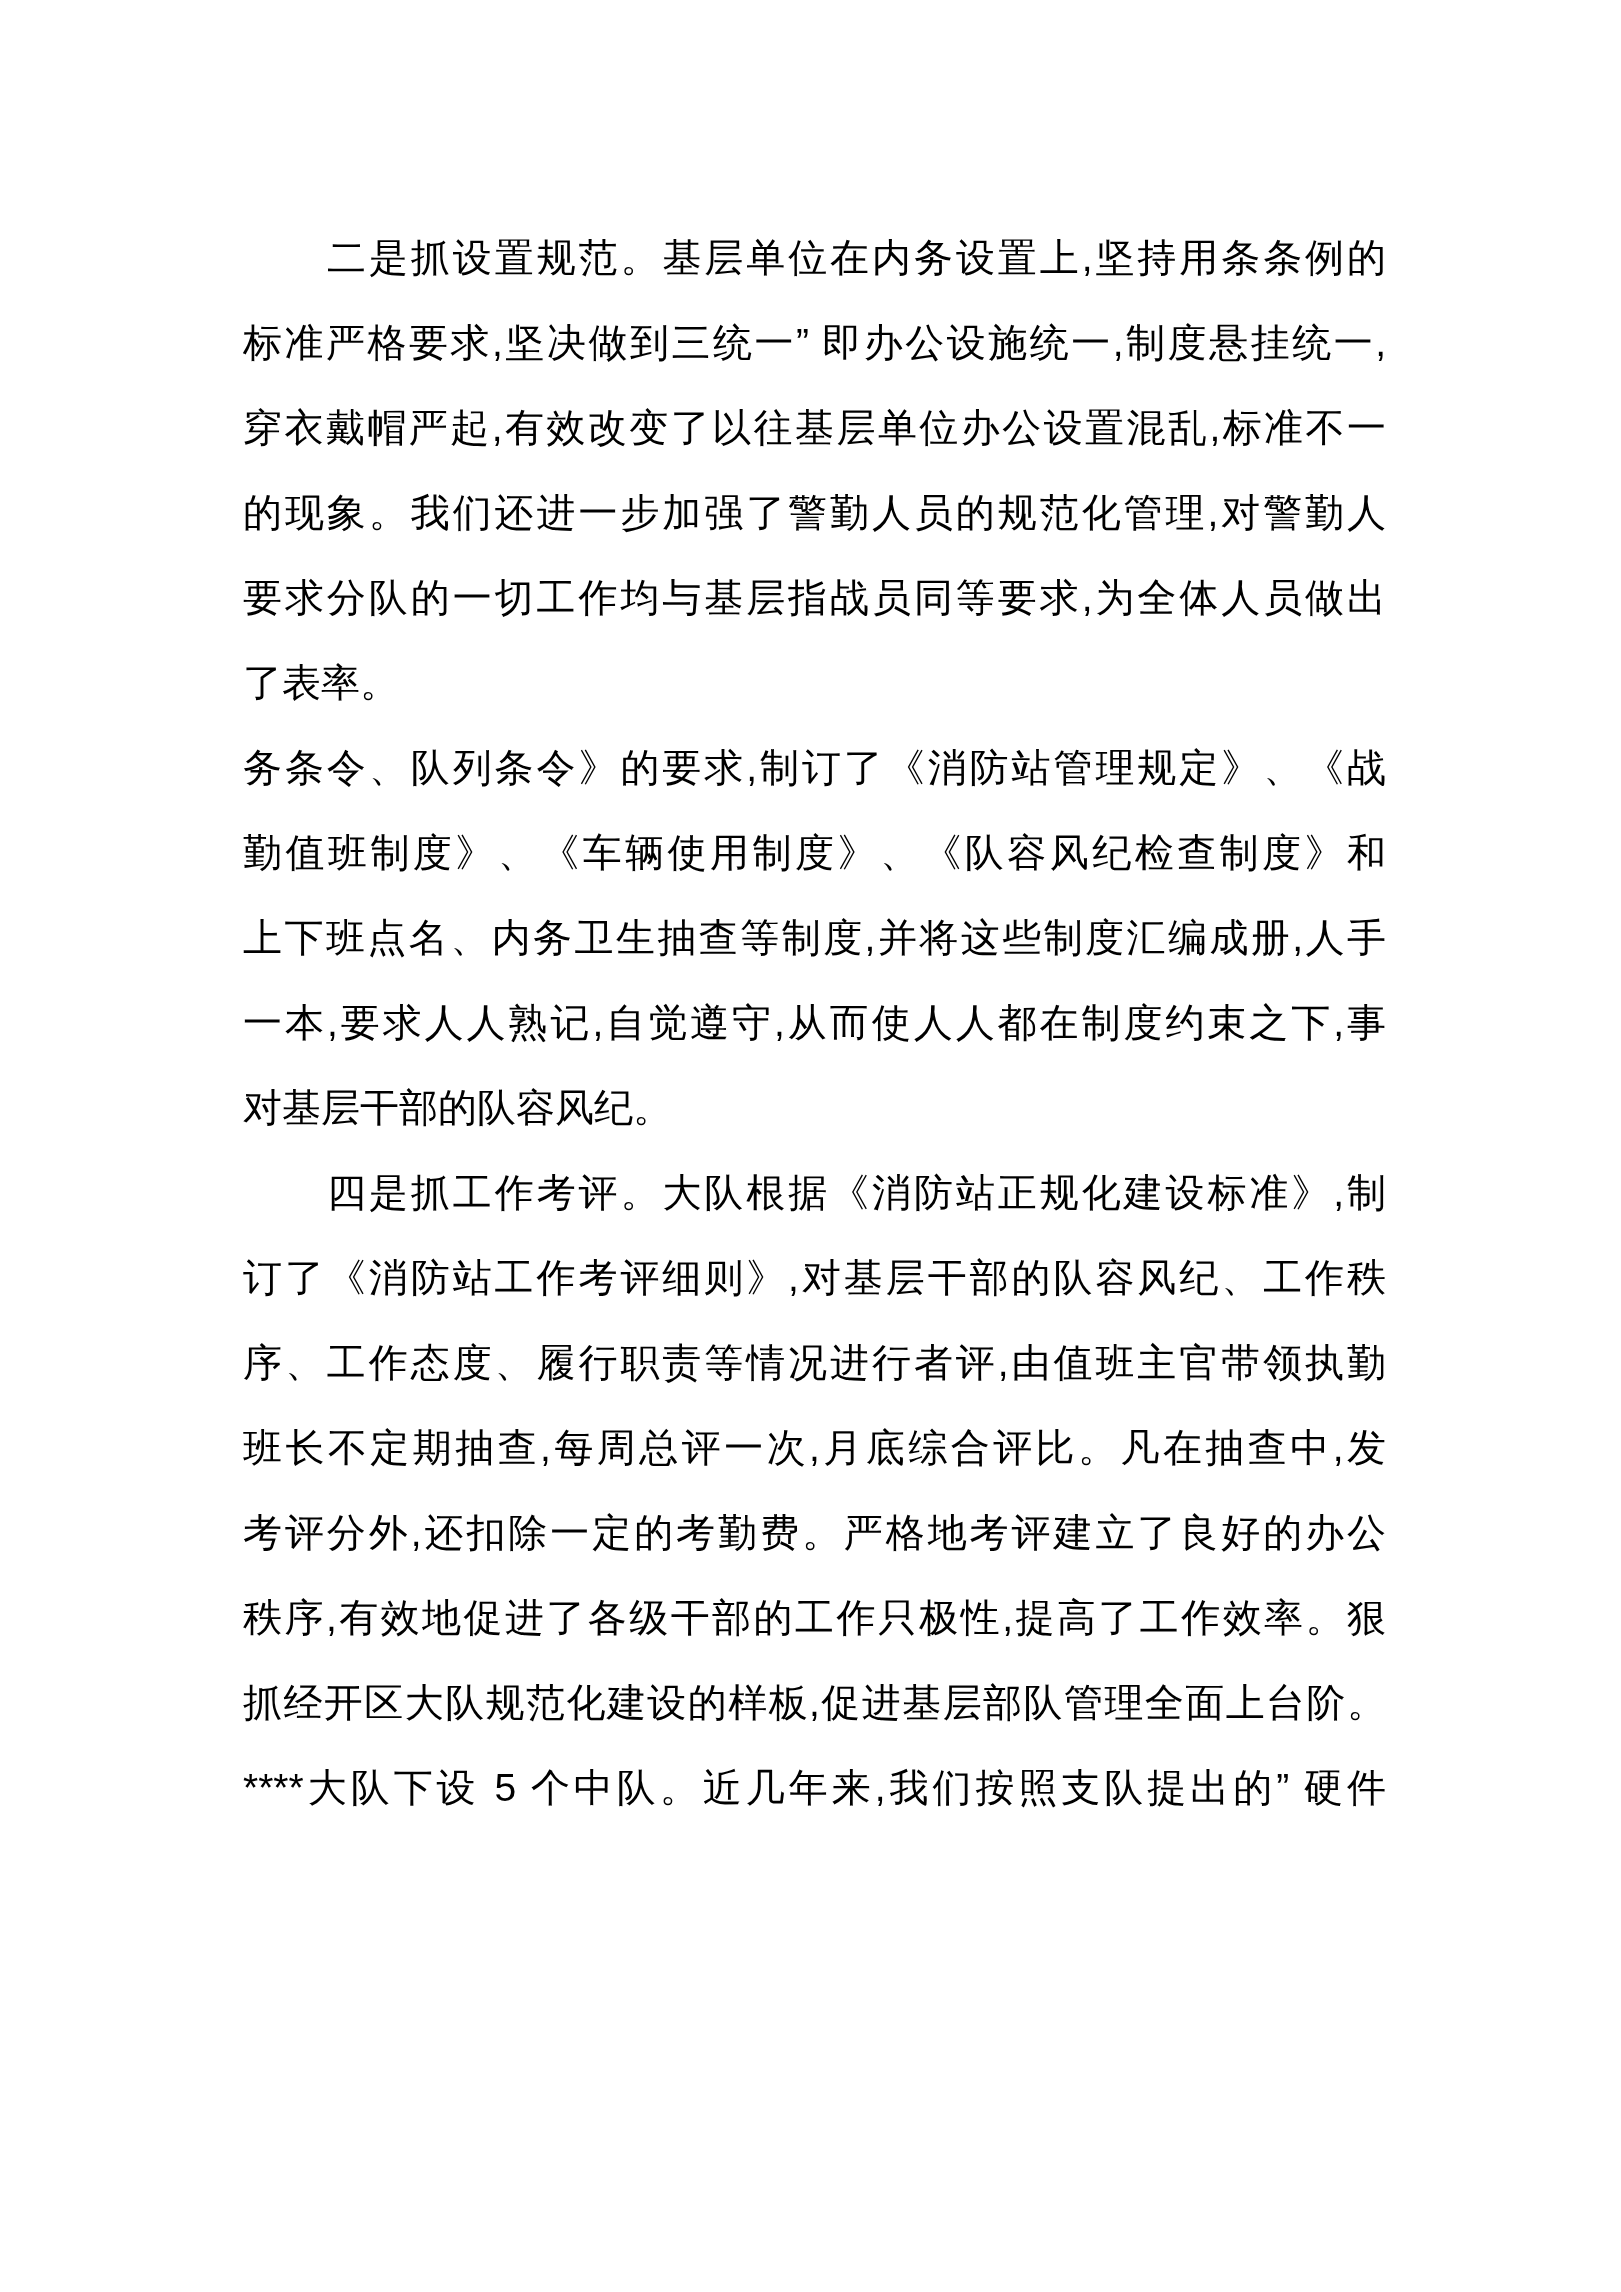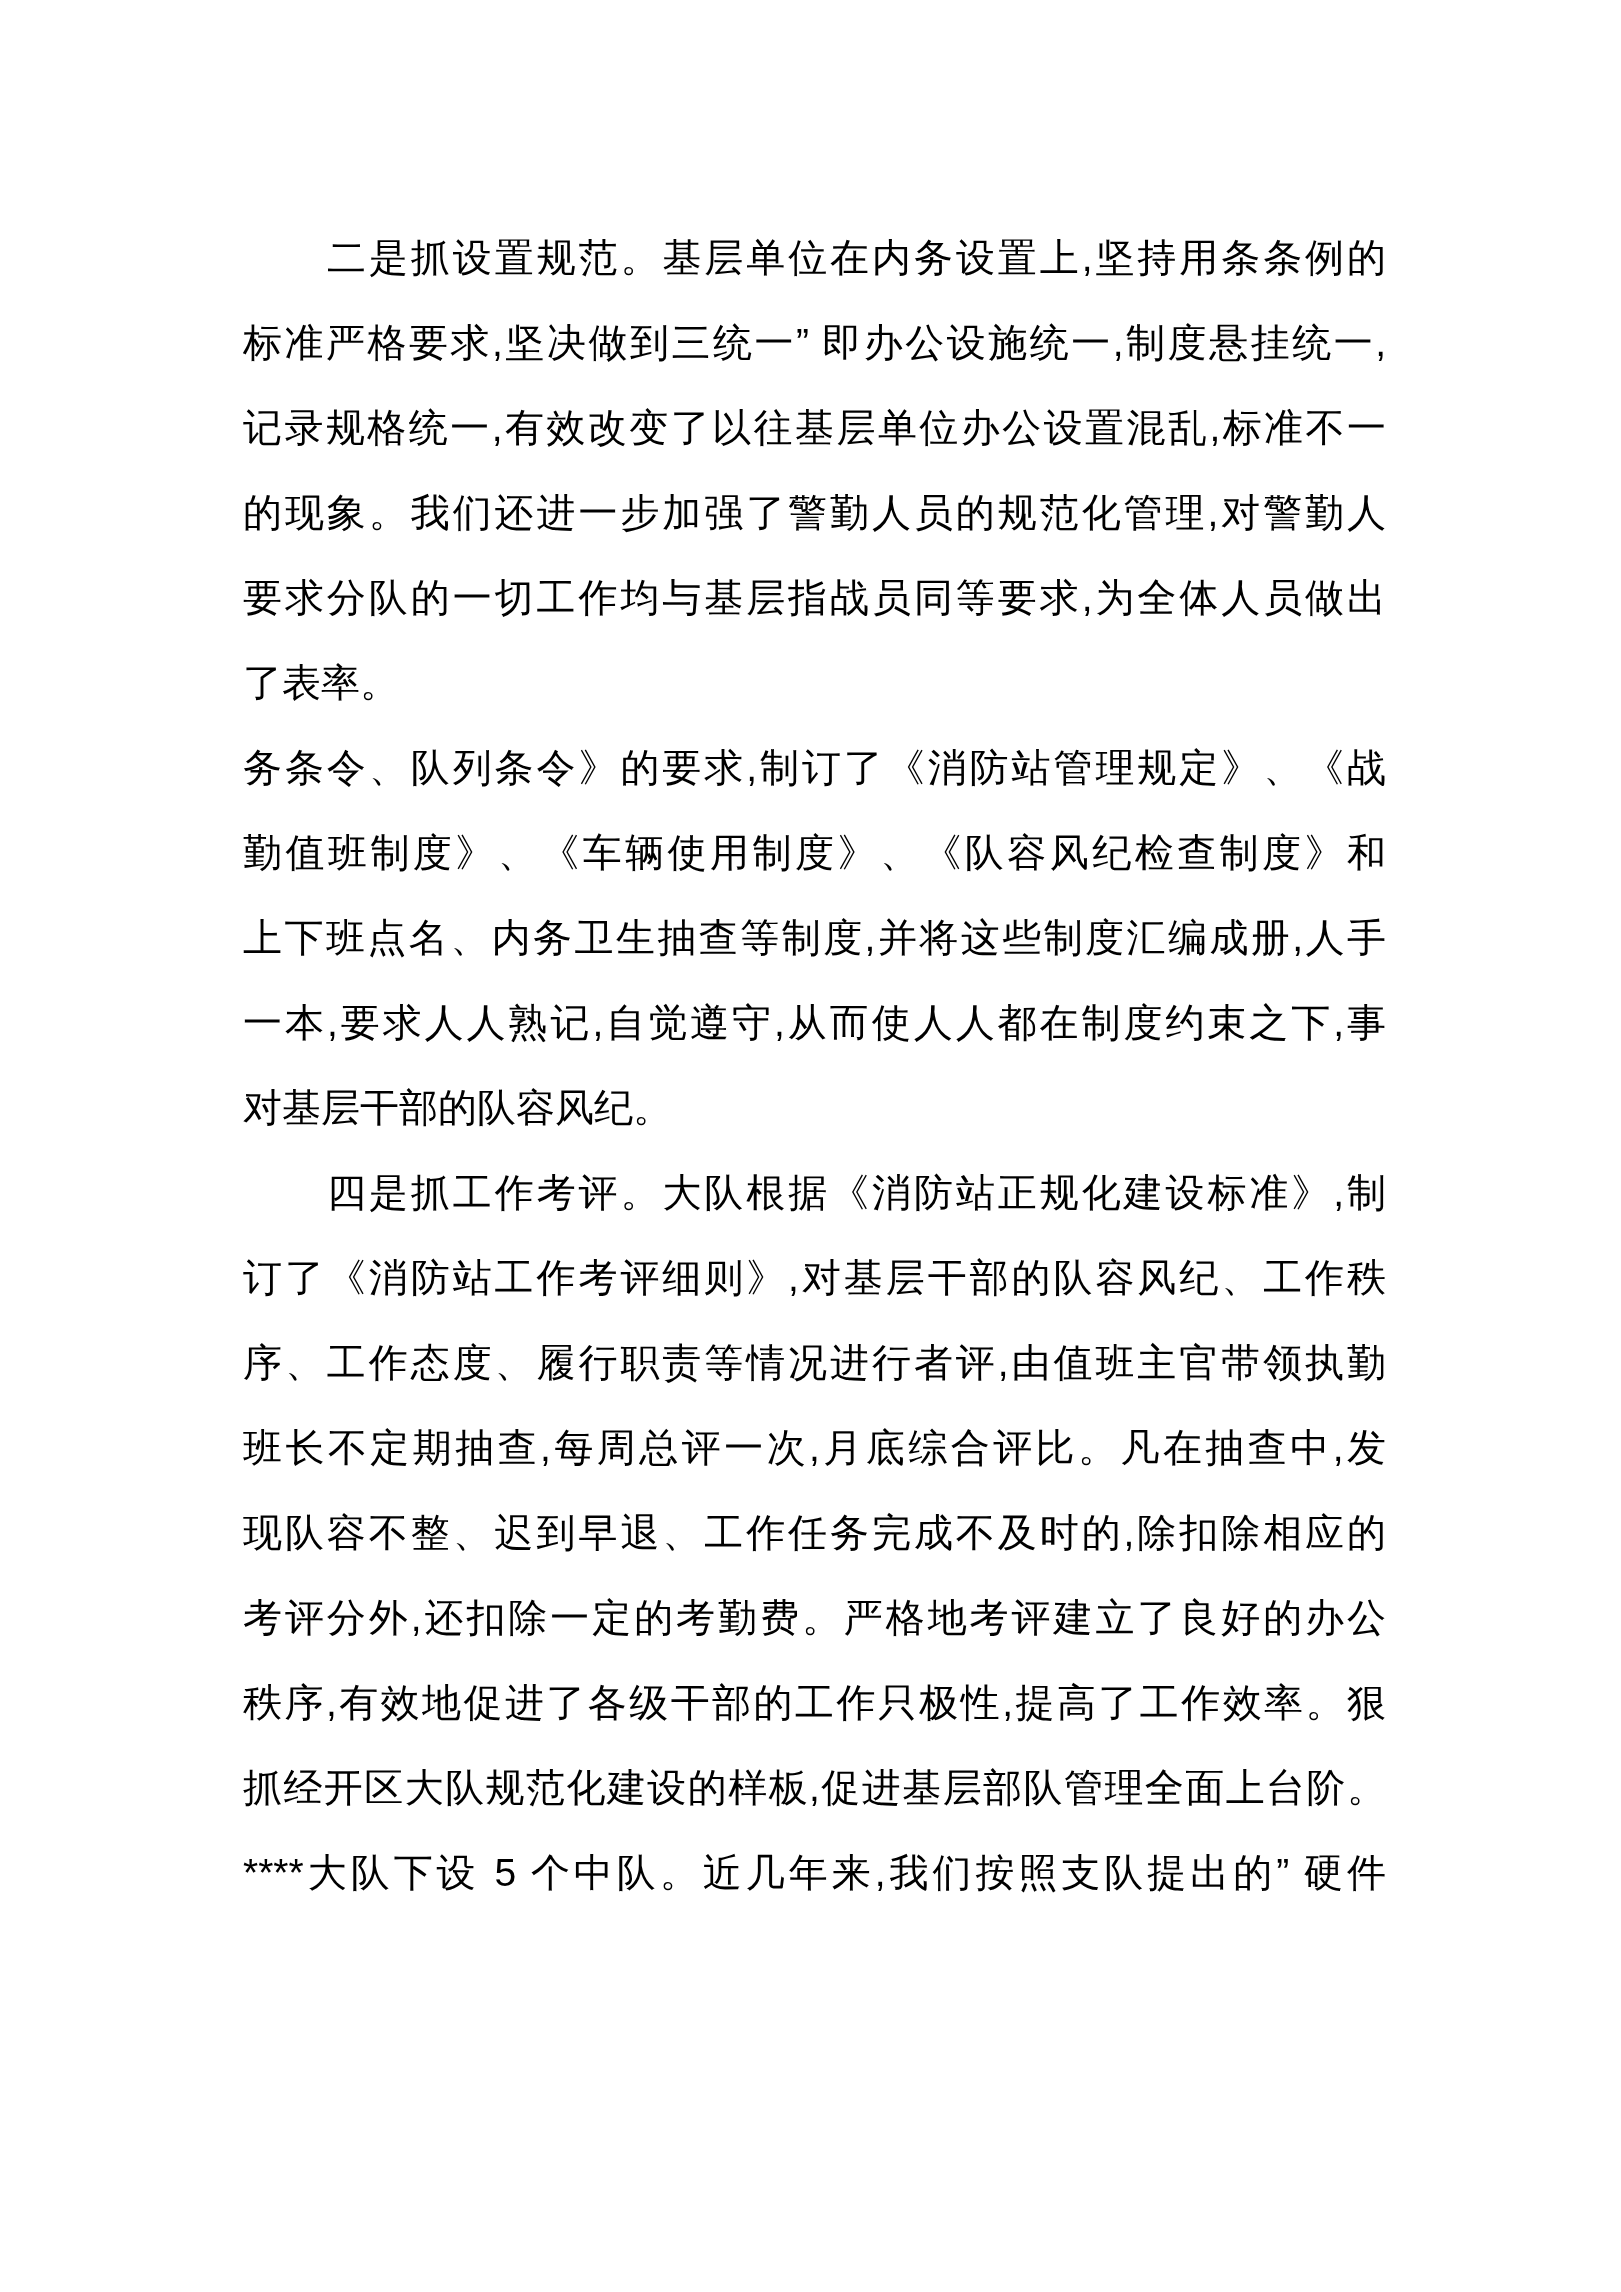--- a/index.html
+++ b/index.html
@@ -43,33 +43,32 @@
   }
 </style>
 </head>
 <body>
 
 <div class="page">
   <div class="text-block">
 
   <div class="line indent">二是抓设置规范。基层单位在内务设置上,坚持用条条例的</div>
       <div class="line">标准严格要求,坚决做到三统一” 即办公设施统一,制度悬挂统一,</div>
-      <div class="line">记录规格统一,有效改变了以往基层单位办公设置混乱,标准不一</div>
+      <div class="line">穿衣戴帽严起,有效改变了以往基层单位办公设置混乱,标准不一</div>
       <div class="line">的现象。我们还进一步加强了警勤人员的规范化管理,对警勤人</div>
       <div class="line">要求分队的一切工作均与基层指战员同等要求,为全体人员做出</div>
       <div class="line para-end">了表率。</div>
       <div class="line">务条令、队列条令》的要求,制订了《消防站管理规定》、《战</div>
       <div class="line">勤值班制度》、《车辆使用制度》、《队容风纪检查制度》和</div>
       <div class="line">上下班点名、内务卫生抽查等制度,并将这些制度汇编成册,人手</div>
       <div class="line">一本,要求人人熟记,自觉遵守,从而使人人都在制度约束之下,事</div>
       <div class="line para-end">对基层干部的队容风纪。</div>
       <div class="line indent">四是抓工作考评。大队根据《消防站正规化建设标准》,制</div>
       <div class="line">订了《消防站工作考评细则》,对基层干部的队容风纪、工作秩</div>
       <div class="line">序、工作态度、履行职责等情况进行者评,由值班主官带领执勤</div>
       <div class="line">班长不定期抽查,每周总评一次,月底综合评比。凡在抽查中,发</div>
-      <div class="line">现队容不整、迟到早退、工作任务完成不及时的,除扣除相应的</div>
       <div class="line">考评分外,还扣除一定的考勤费。严格地考评建立了良好的办公</div>
       <div class="line">秩序,有效地促进了各级干部的工作只极性,提高了工作效率。狠</div>
       <div class="line">抓经开区大队规范化建设的样板,促进基层部队管理全面上台阶。</div>
       <div class="line">****大队下设 5 个中队。近几年来,我们按照支队提出的” 硬件</div>
     </div>
 </div>
 
 
 </body></html>

